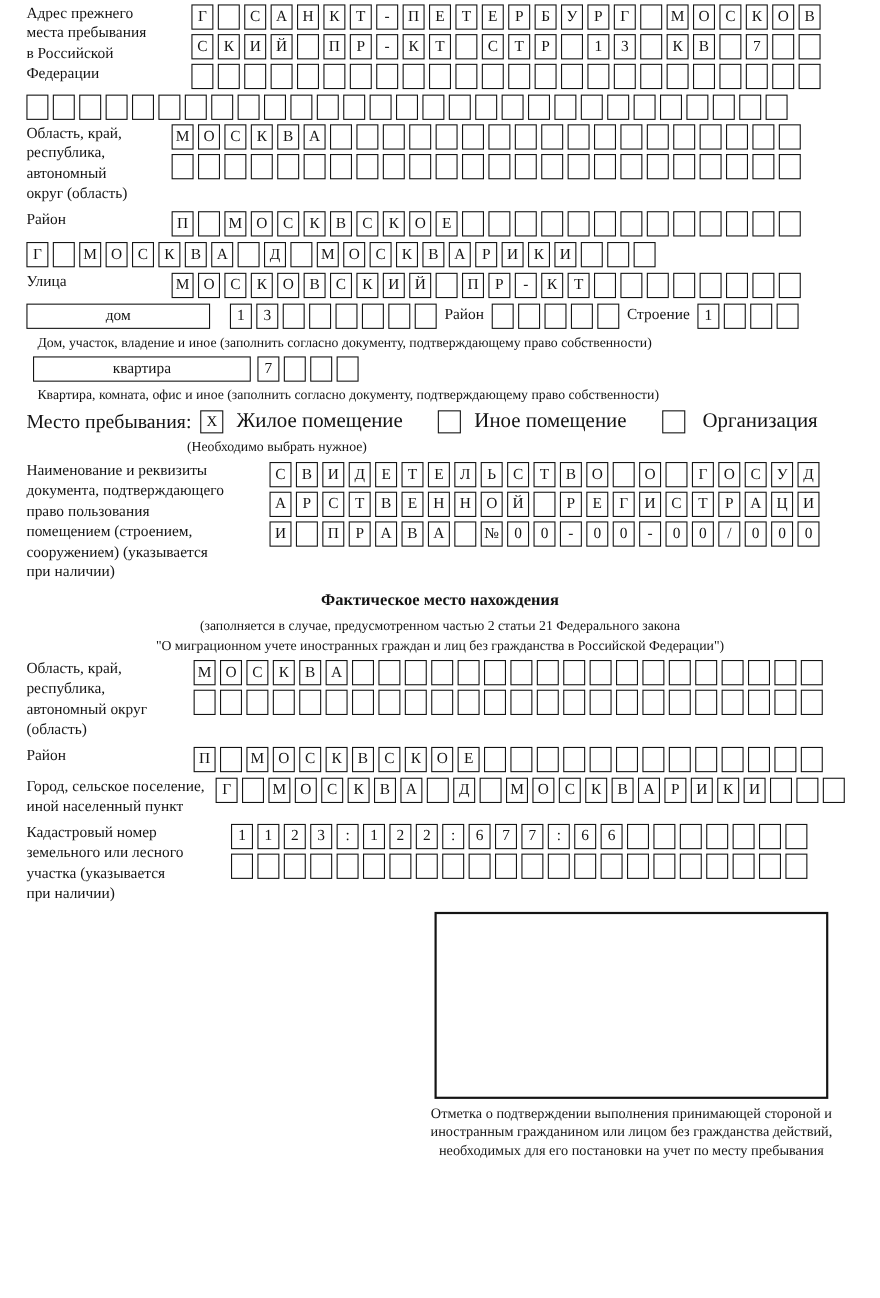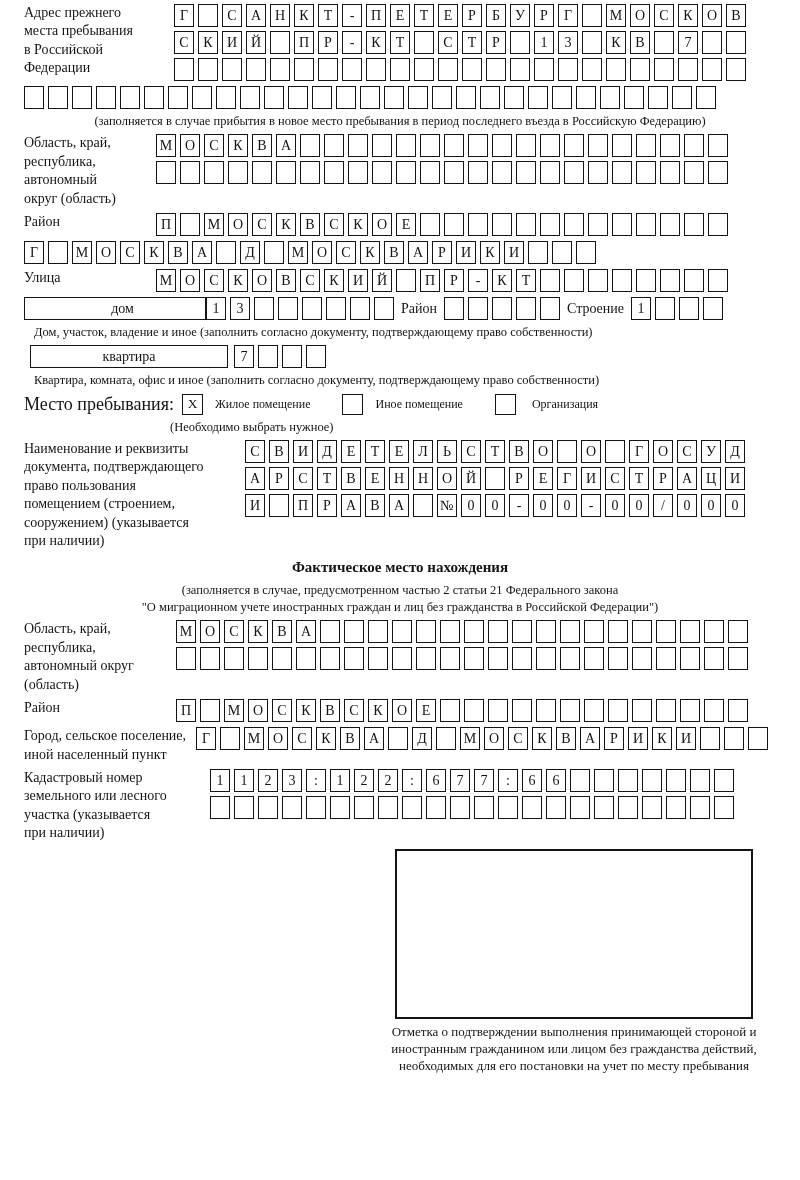--- a/index.html
+++ b/index.html
@@ -15,28 +15,28 @@
   .cell{flex:none;width:18px;height:21px;border:1.5px solid #141414;font-size:14px;
         line-height:21px;text-align:center;background:#fff;}
   .mb4{margin-bottom:4px;}
   .caption{font-size:12.5px;line-height:1.3;margin-bottom:5px;}
   .center{text-align:center;}
   .section-title{font-weight:bold;text-align:center;font-size:15px;margin:4px 0 8px 0;}
   .sub-title{font-weight:bold;text-align:center;font-size:15px;margin:8px 0 6px 0;}
   .house-row{display:flex;align-items:center;margin-bottom:4px;}
   .wide-box{border:1.5px solid #141414;height:21px;line-height:21px;text-align:center;
             font-size:14px;flex:none;background:#fff;}
-  .box-dom{width:165px;margin-right:0;padding-left:15px;}
+  .box-dom{width:165px;margin-right:18px;}
   .box-kv{width:196px;margin-left:6px;margin-right:6px;}
   .inline-label{font-size:14px;margin:0 7px;flex:none;}
   .stay-row{display:flex;align-items:center;margin:2px 0 4px 0;}
   .stay-label{font-size:18px;}
   .checkbox{flex:none;width:19px;height:19px;border:1.5px solid #141414;display:inline-flex;
             align-items:center;justify-content:center;font-size:13.5px;background:#fff;}
-  .opt-label{font-size:12px;}
+  .opt-label{font-size:19px;}
   .ml8{margin-left:8px;} .ml12{margin-left:12px;} .ml32{margin-left:32px;} .ml16{margin-left:16px;}
   .indent-caption{margin-left:146px;}
   .caption-left{margin-left:10px;}
   .stamp-box{border:2px solid #141414;width:354px;height:166px;margin-left:371px;margin-top:6px;background:#fff;}
   .stamp-caption{width:436px;margin-left:332px;text-align:center;font-size:13px;line-height:1.32;margin-top:4px;}
 </style>
 </head>
 <body>
 
 <div class="page">
@@ -152,21 +152,20 @@
       <span class="cell"></span>
       <span class="cell"></span>
       <span class="cell"></span>
       <span class="cell"></span>
       <span class="cell"></span>
       <span class="cell"></span>
       <span class="cell"></span>
       <span class="cell"></span>
       <span class="cell"></span>
     </div>
-  <div class="caption center">(заполняется в случае прибытия в новое место пребывания в период последнего въезда в Российскую Федерацию)</div>
 
 
   <div class="field-block">
     <div class="label w132">Область, край,
 республика,
 автономный
 округ (область)</div>
     <div class="rows">
       <div class="cells">
           <span class="cell">М</span>

